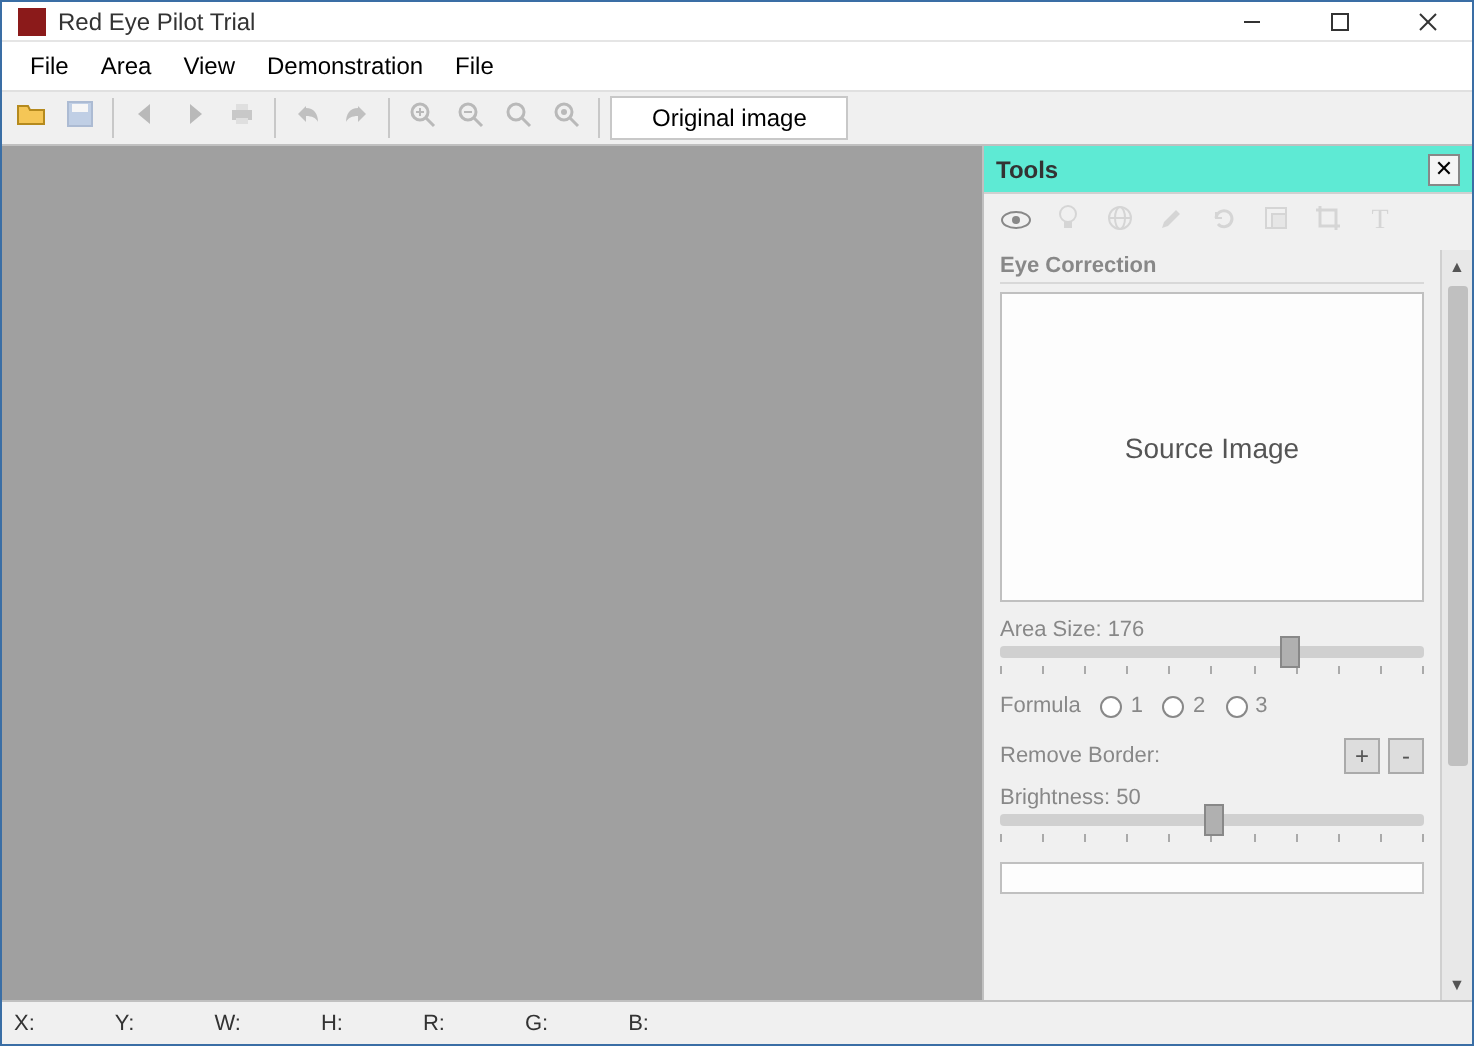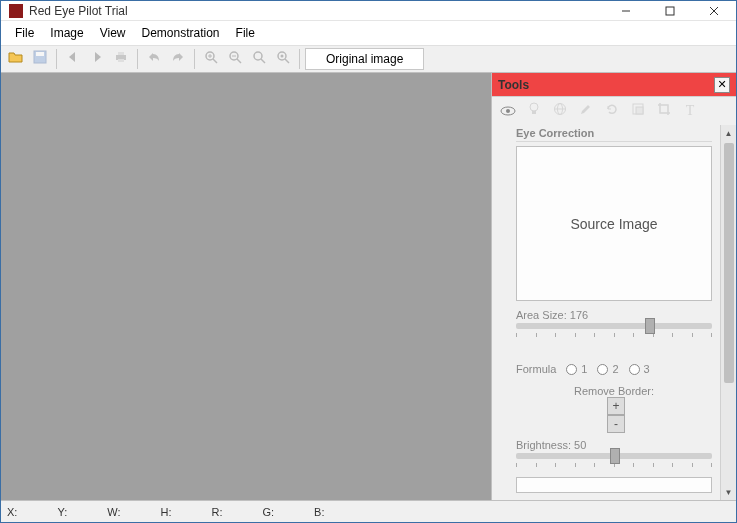--- a/index.html
+++ b/index.html
@@ -14,43 +14,43 @@
   .menubar { height: 24px; display: flex; align-items: center; padding: 0 6px; background: #fff; font-size: 12px; gap: 0; }
   .menuitem { padding: 2px 8px; cursor: pointer; }
   .toolbar { height: 28px; display: flex; align-items: center; padding: 0 4px; background: #f0f0f0; border-top: 1px solid #e0e0e0; border-bottom: 1px solid #c0c0c0; gap: 2px; }
   .tbtn { width: 22px; height: 22px; display: flex; align-items: center; justify-content: center; cursor: pointer; }
   .tbtn.disabled { opacity: 0.45; cursor: default; }
   .tsep { width: 1px; height: 20px; background: #c8c8c8; margin: 0 3px; }
   .tlabel { border: 1px solid #c8c8c8; background: #fff; font-size: 12px; padding: 2px 20px; height: 22px; display: flex; align-items: center; cursor: pointer; }
   .main { flex: 1; display: flex; min-height: 0; }
   .canvas { flex: 1; background: #a0a0a0; border-right: 1px solid #c0c0c0; }
   .tools { width: 244px; display: flex; flex-direction: column; background: #f0f0f0; }
-  .tools-titlebar { height: 24px; display: flex; align-items: center; padding: 0 6px; background: #ef4444; border-bottom: 1px solid #d0d0d0; font-size: 12px; }
+  .tools-titlebar { height: 24px; display: flex; align-items: center; padding: 0 6px; background: #5eead4; border-bottom: 1px solid #d0d0d0; font-size: 12px; }
   .tools-titlebar .t { flex: 1; font-weight: bold; color: #333; }
   .tools-close { width: 16px; height: 16px; display: flex; align-items: center; justify-content: center; cursor: pointer; font-size: 11px; border: 1px solid #888; background: #f5f5f5; }
   .tools-tabs { height: 28px; display: flex; align-items: center; padding: 0 6px; gap: 6px; }
   .ttab { width: 20px; height: 20px; display: flex; align-items: center; justify-content: center; cursor: pointer; color: #888; }
   .ttab.disabled { opacity: 0.5; }
   .tools-body { flex: 1; display: flex; min-height: 0; }
-  .tools-content { flex: 1; padding: 0 8px 8px 24px; overflow: hidden; }
+  .tools-content { flex: 1; padding: 0 8px 8px 8px; overflow: hidden; }
   .tools-scroll { width: 16px; background: #e8e8e8; display: flex; flex-direction: column; align-items: center; border-left: 1px solid #d0d0d0; }
   .scroll-arrow { width: 16px; height: 16px; display: flex; align-items: center; justify-content: center; font-size: 8px; color: #555; cursor: pointer; }
   .scroll-thumb { width: 10px; height: 240px; background: #c0c0c0; margin-top: 2px; border-radius: 2px; cursor: pointer; }
   .section-title { font-size: 11px; font-weight: bold; color: #888; margin: 2px 0 4px 0; border-bottom: 1px solid #d8d8d8; padding-bottom: 2px; }
   .source-box { width: 100%; height: 155px; border: 1px solid #c0c0c0; background: #fdfdfd; display: flex; align-items: center; justify-content: center; font-size: 14px; color: #555; margin-bottom: 8px; }
   .param-label { font-size: 11px; color: #888; margin-top: 6px; }
   .slider-wrap { margin-top: 2px; }
   .slider-track { height: 6px; background: #d0d0d0; position: relative; border-radius: 2px; }
   .slider-thumb { width: 10px; height: 16px; background: #b0b0b0; border: 1px solid #888; position: absolute; top: -5px; cursor: pointer; }
   .slider-ticks { display: flex; justify-content: space-between; margin-top: 4px; }
   .slider-ticks span { width: 1px; height: 4px; background: #aaa; }
-  .radio-row { display: flex; align-items: center; gap: 10px; margin-top: 26px; font-size: 11px; color: #888; }
+  .radio-row { display: flex; align-items: center; gap: 10px; margin-top: 10px; font-size: 11px; color: #888; }
   .radio { display: flex; align-items: center; gap: 4px; cursor: pointer; }
   .radio-circle { width: 11px; height: 11px; border: 1px solid #888; border-radius: 50%; background: #fff; }
-  .rb-row { display: flex; align-items: center; margin-top: 10px; font-size: 11px; color: #888; flex-direction: column; }
+  .rb-row { display: flex; align-items: center; margin-top: 10px; font-size: 11px; color: #888; }
   .rb-row .lab { flex: 1; }
   .sqbtn { width: 18px; height: 18px; border: 1px solid #aaa; background: #ddd; display: flex; align-items: center; justify-content: center; margin-left: 4px; font-size: 12px; cursor: pointer; color: #555; }
   .pvbox { width: 100%; height: 16px; border: 1px solid #c0c0c0; background: #fdfdfd; margin-top: 10px; }
   .statusbar { height: 22px; display: flex; align-items: center; padding: 0 6px; background: #f0f0f0; border-top: 1px solid #c0c0c0; font-size: 11px; color: #333; }
   .status-seg { margin-right: 40px; }
 </style>
 </head>
 <body>
 
 <div class="window">
@@ -73,21 +73,21 @@
           <svg viewBox="0 0 10 10">
             <line x1="1" y1="1" x2="9" y2="9" stroke="currentColor" stroke-width="1"></line>
             <line x1="9" y1="1" x2="1" y2="9" stroke="currentColor" stroke-width="1"></line>
           </svg>
         </div>
     </div>
   </div>
 
   <div class="menubar">
     <div class="menuitem">File</div>
-    <div class="menuitem">Image</div>
+    <div class="menuitem">Area</div>
     <div class="menuitem">View</div>
     <div class="menuitem">Demonstration</div>
     <div class="menuitem">File</div>
   </div>
 
   <div class="toolbar">
     <div class="tbtn">
         <span><svg width="16" height="14" viewBox="0 0 16 14">
             <path d="M1 3h5l1 2h7v7H1z" fill="#f5c656" stroke="#b58a1e"></path>
           </svg></span>

